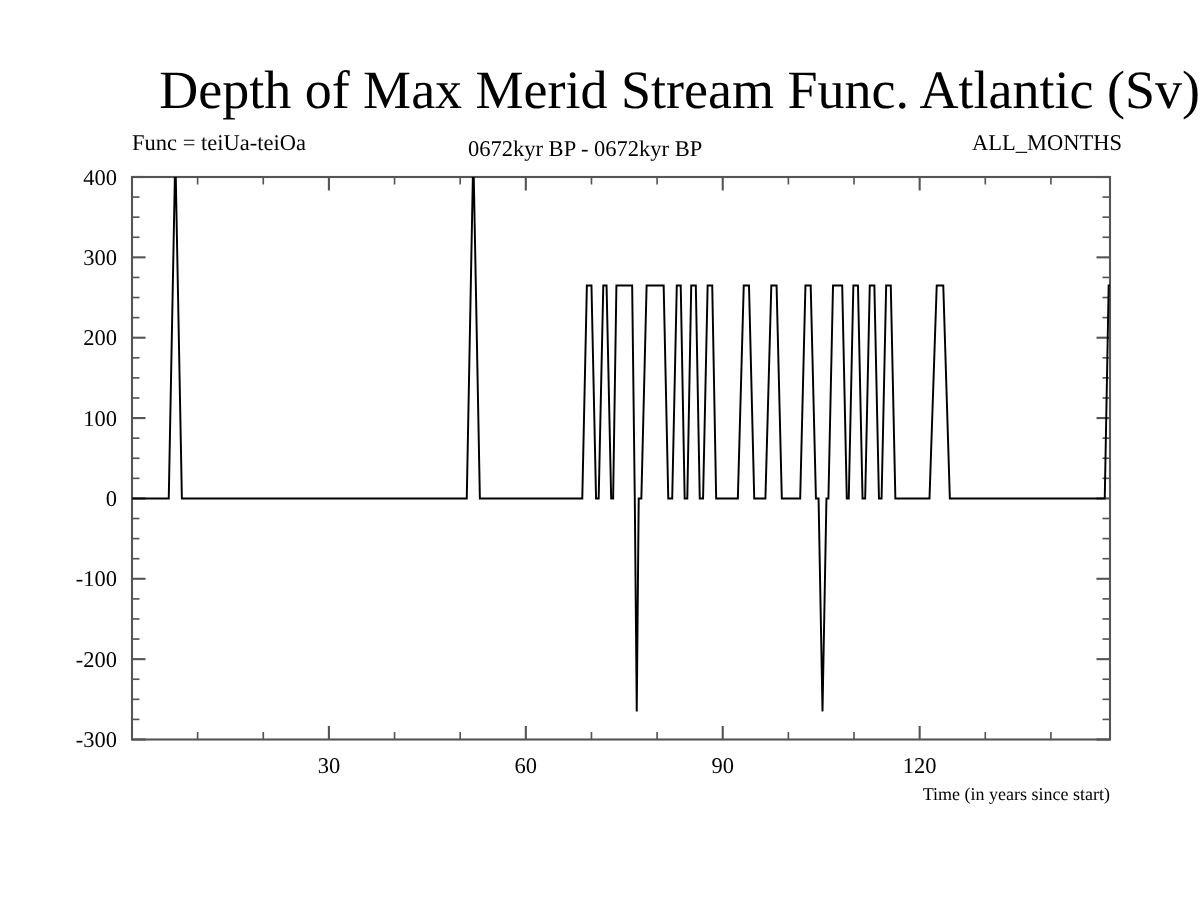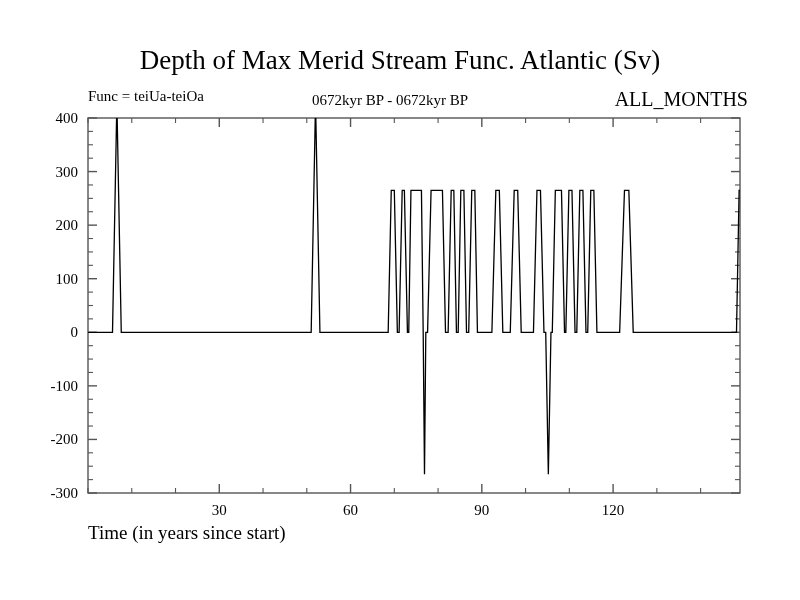--- a/index.html
+++ b/index.html
@@ -21,22 +21,22 @@
     width: 800px;
     height: 600px;
   }
 
   
   .main-title {
     position: absolute;
     left: 0;
     top: 44px;
     width: 800px;
-    text-align: center;
-    font-size: 27px;
+    text-align: right;
+    font-size: 36px;
     line-height: 32px;
     letter-spacing: 0px;
     white-space: nowrap;
     font-family: Liberation Serif, serif;
   }
 
   .subtitle-row {
     position: absolute;
     left: 88px;
     top: 88px;
@@ -54,21 +54,21 @@
     position: absolute;
     left: 224px;
     top: 4px;
     font-size: 15px;
     white-space: nowrap;
   }
   .sub-right {
     position: absolute;
     right: 0px;
     top: 0px;
-    font-size: 20px;
+    font-size: 15px;
     white-space: nowrap;
   }
 
   
   #plot-wrap {
     position: absolute;
     left: 0;
     top: 0;
     width: 800px;
     height: 600px;
@@ -78,22 +78,22 @@
     left: 0;
     top: 0;
     display: block;
   }
 
   .axis-label-x {
     position: absolute;
     left: 88px;
     top: 522px;
     width: 652px;
-    text-align: left;
-    font-size: 19px;
+    text-align: right;
+    font-size: 12px;
     white-space: nowrap;
   }
 
   .tick-text {
     font-family: "Liberation Serif", "DejaVu Serif", serif;
     font-size: 15px;
     fill: #000000;
   }
 </style>
 </head>

